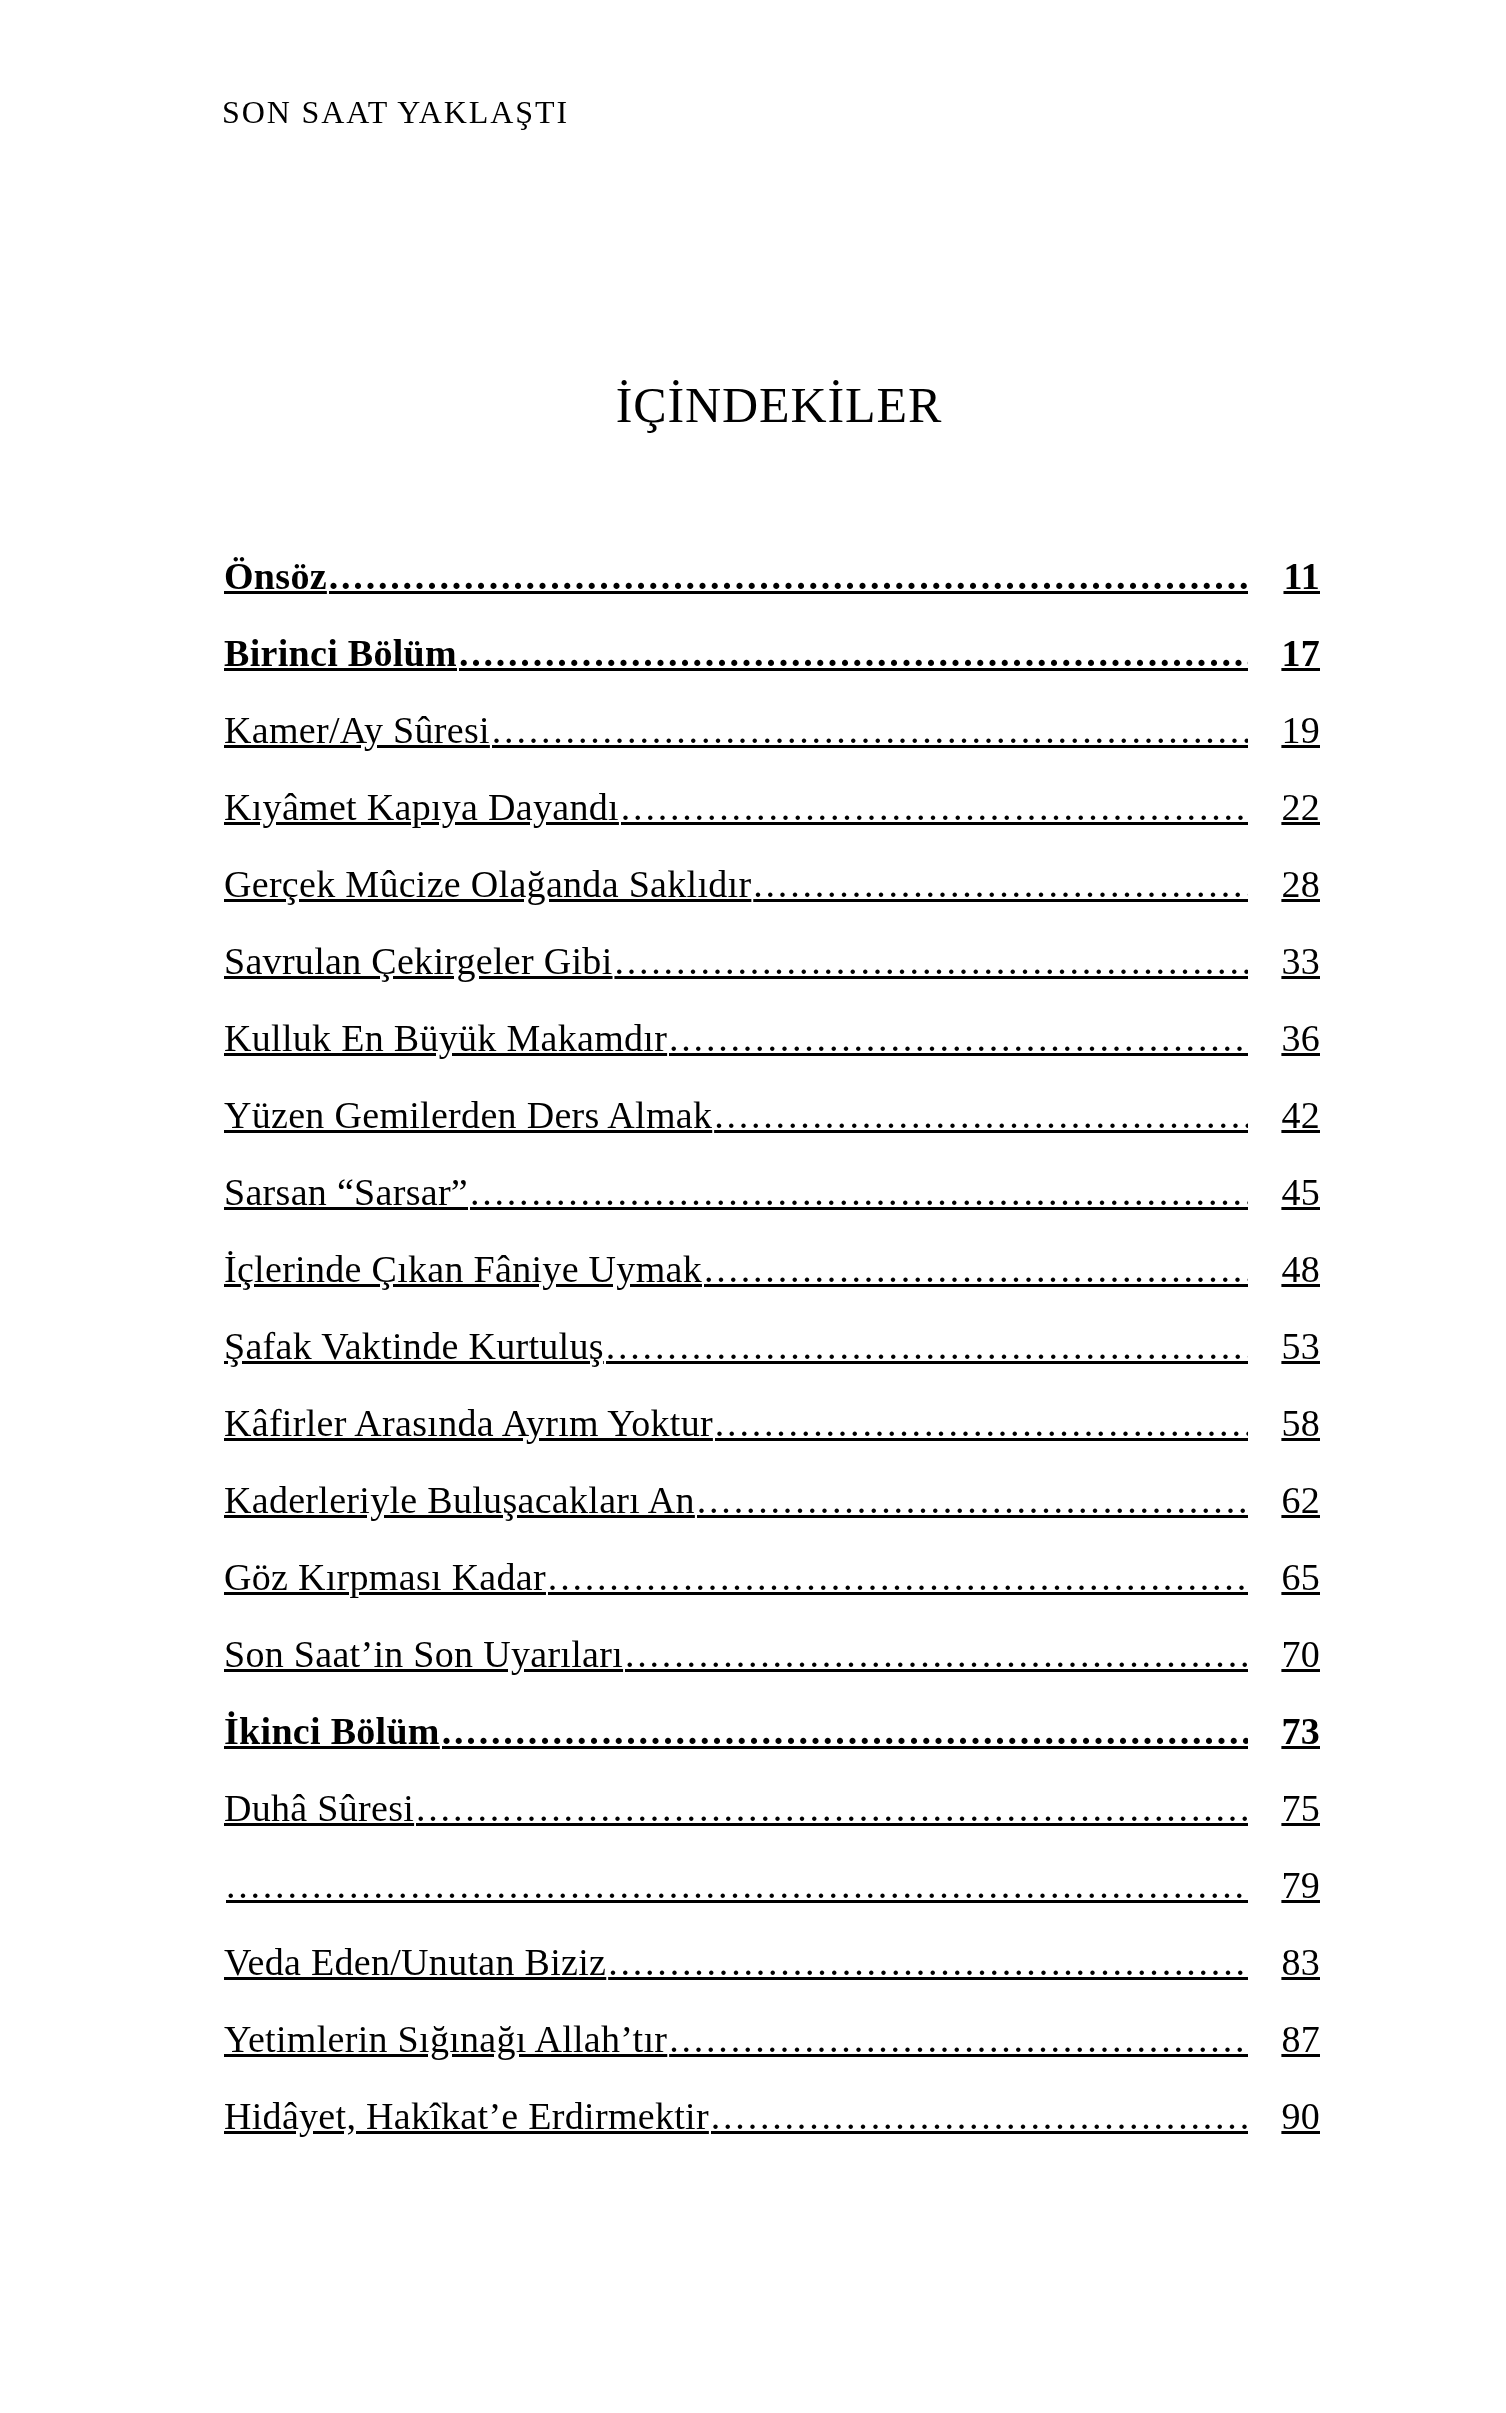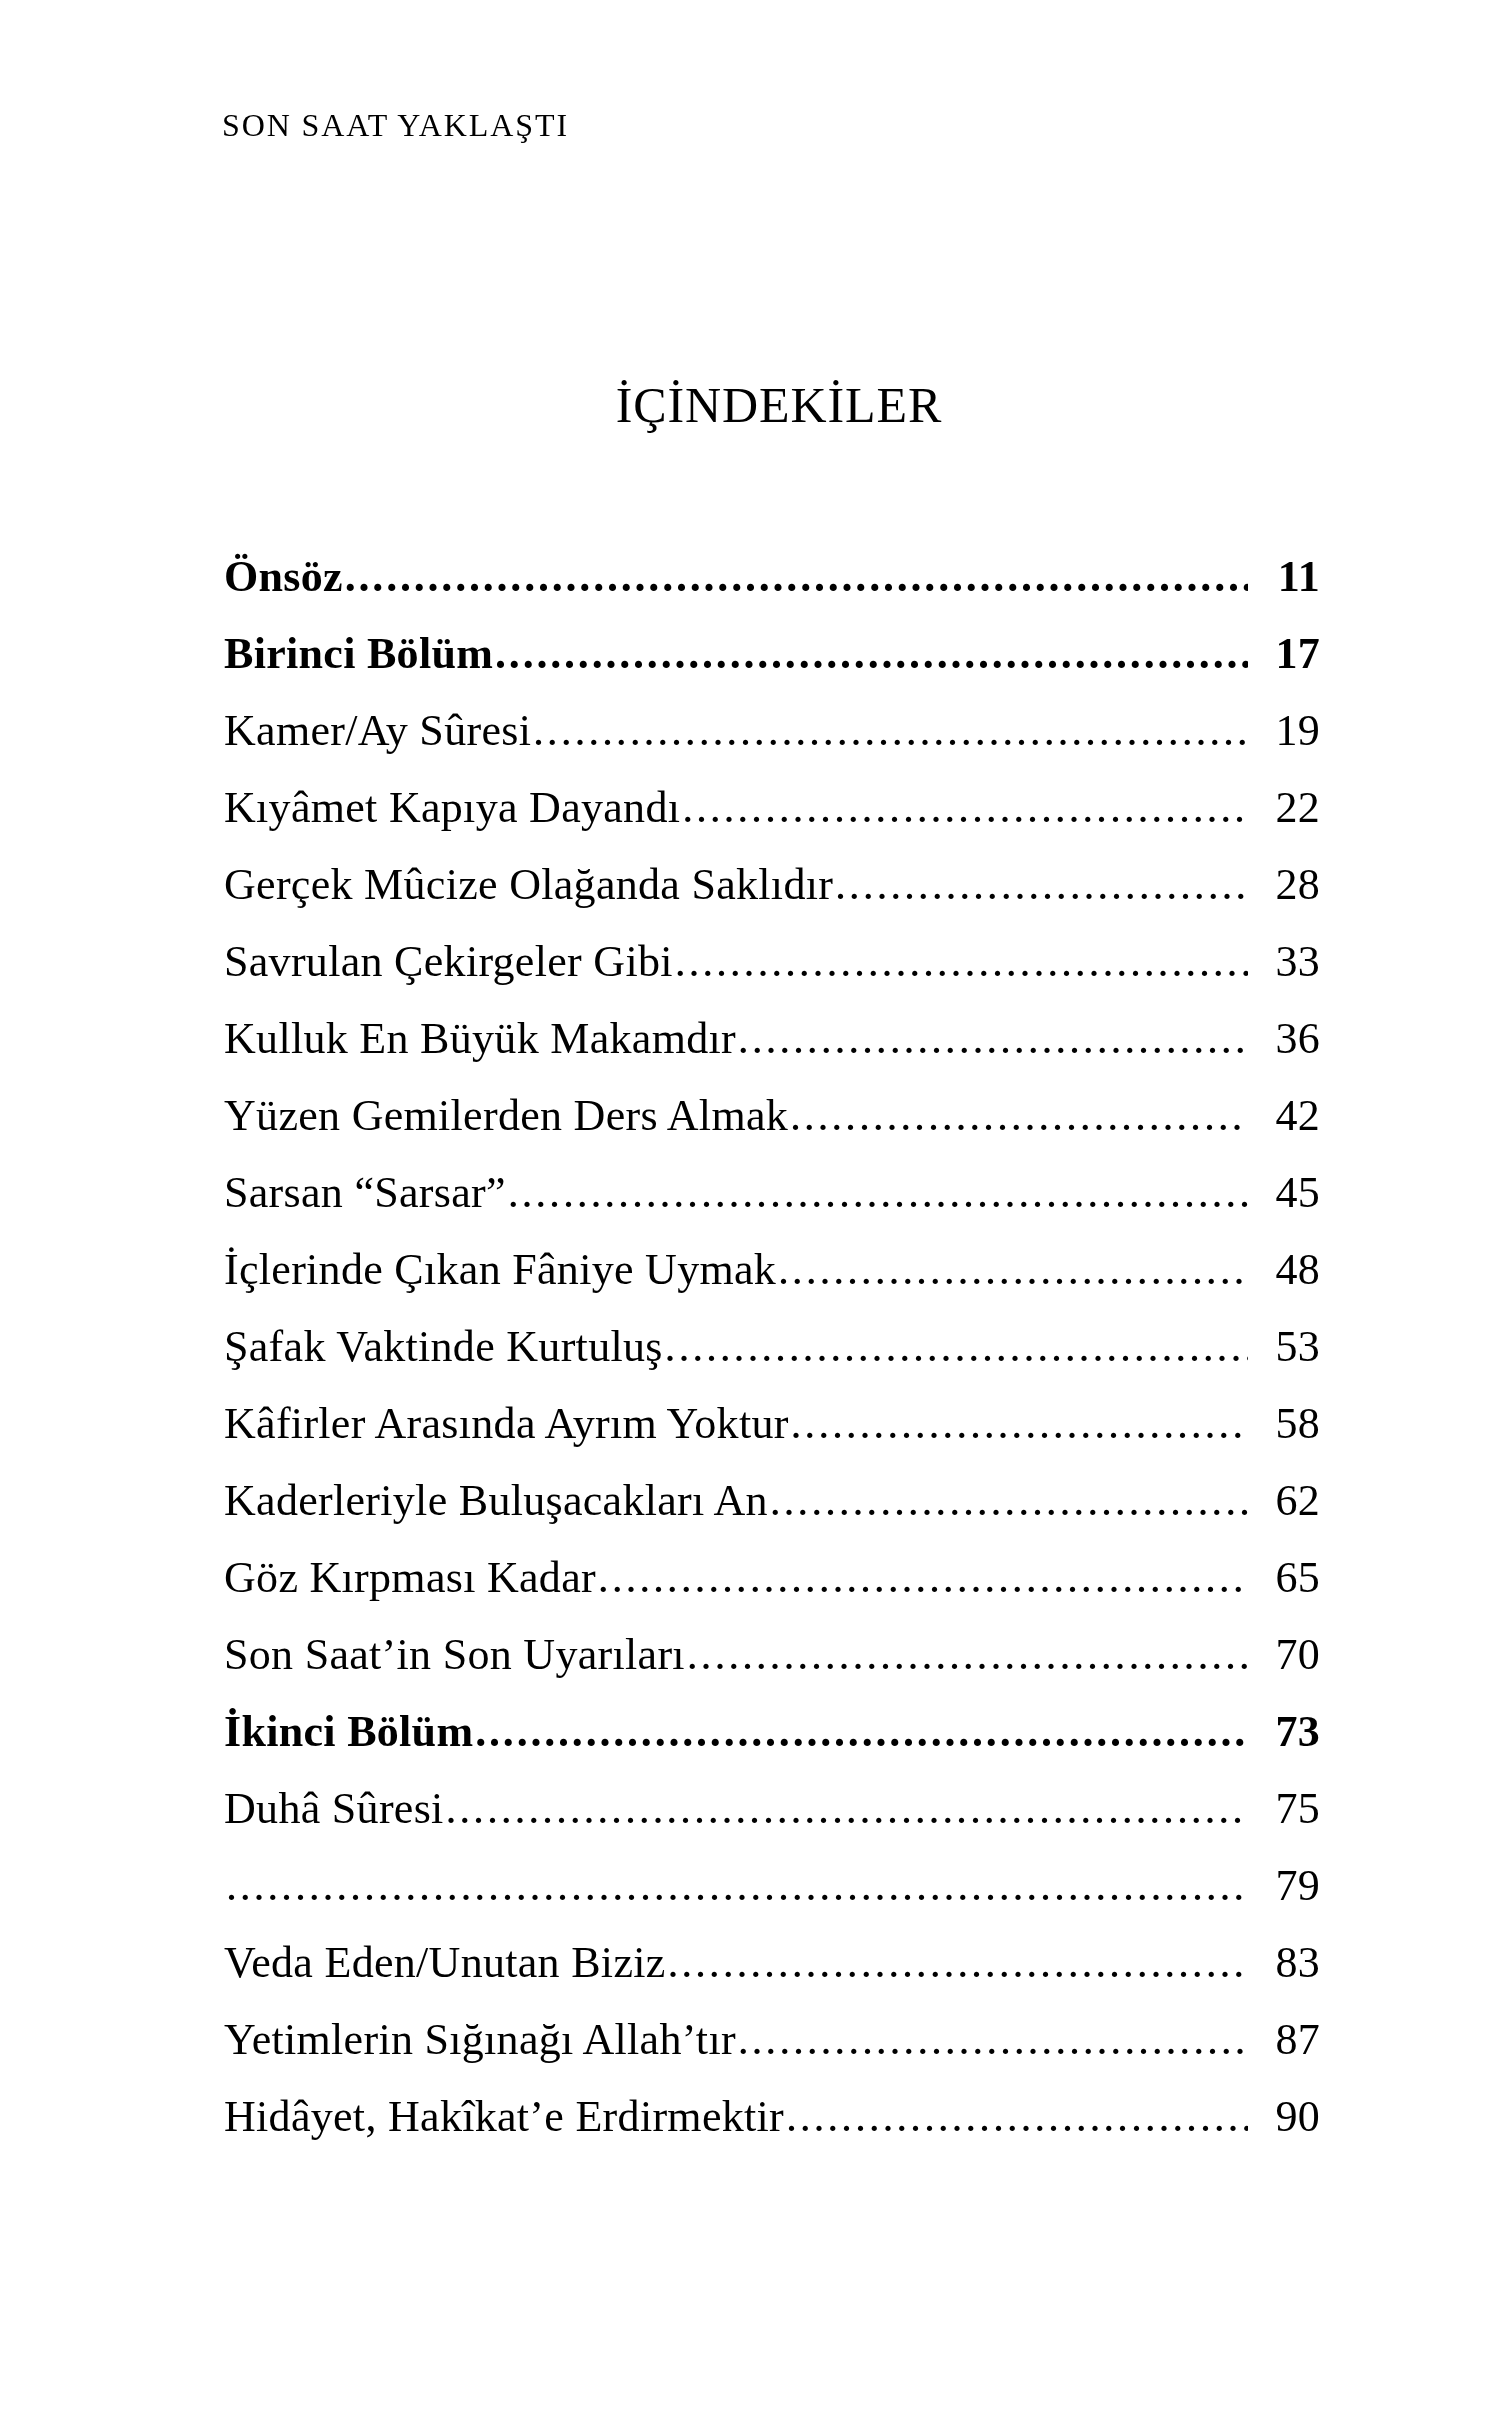--- a/index.html
+++ b/index.html
@@ -8,21 +8,21 @@
     height: 2413px;
     background: #ffffff;
     color: #000000;
     font-family: "Liberation Serif", "DejaVu Serif", serif;
     position: relative;
     overflow: hidden;
   }
   .running-header {
     position: absolute;
     left: 222px;
-    top: 109px;
+    top: 96px;
     font-size: 32px;
     line-height: 1;
     letter-spacing: 1.9px;
     white-space: nowrap;
   }
   .page-title {
     position: absolute;
     left: 222px;
     width: 1098px;
     top: 372px;
@@ -38,23 +38,24 @@
     position: absolute;
     left: 224px;
     top: 538px;
     width: 1096px;
   }
   .toc-row {
     display: flex;
     align-items: baseline;
     height: 77px;
     line-height: 77px;
-    font-size: 44px;
+    font-size: 38px;
     letter-spacing: 0.3px;
     white-space: nowrap;
+    text-decoration: underline;
   }
   .toc-row.bold { font-weight: bold; }
   .toc-label { flex: 0 0 auto; }
   .toc-dots {
     flex: 1 1 auto;
     min-width: 0;
     overflow: hidden;
     margin-left: 1.9px;
     margin-right: 3.8px;
     letter-spacing: 2.8px;

